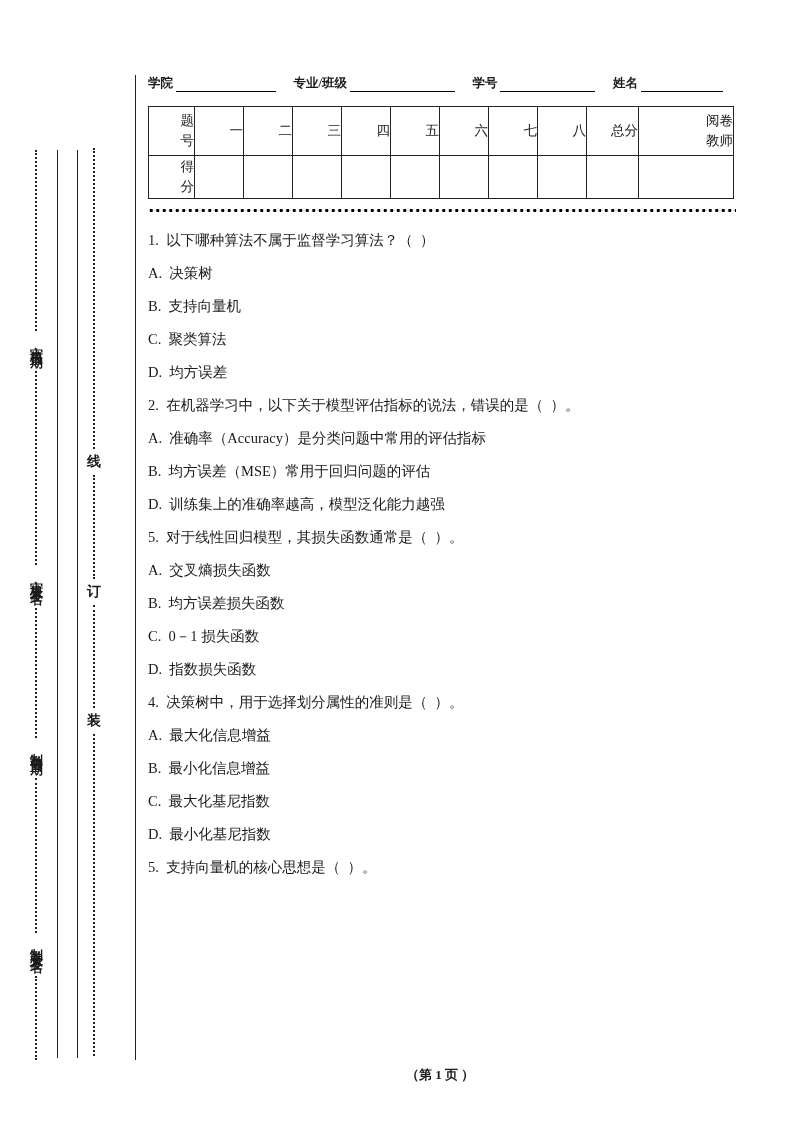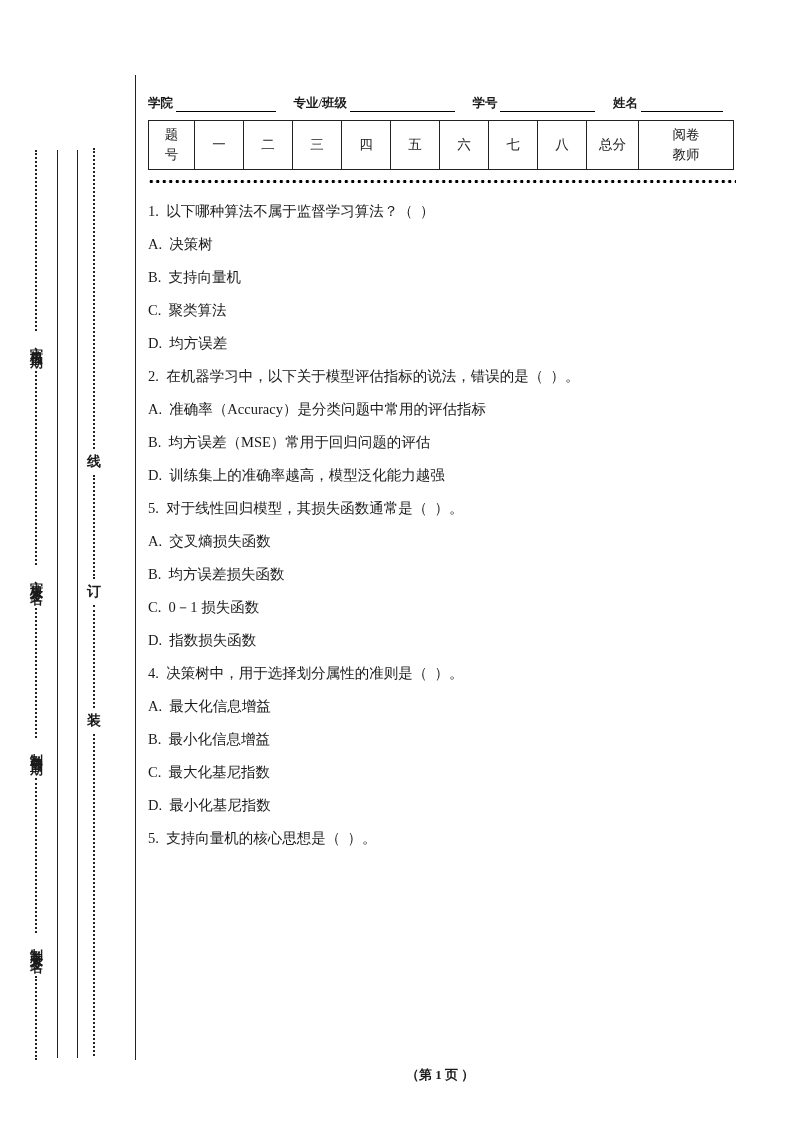--- a/index.html
+++ b/index.html
@@ -30,29 +30,29 @@
   
   .content {
     position:absolute; left:135px; top:75px; width:640px; height:985px;
     border-left:1.5px solid #222; box-sizing:border-box; padding:0 0 0 12px;
   }
   .exam-title {
     margin:14px 0 0 0; text-align:center; font-size:19px; font-weight:bold;
     letter-spacing:0.5px; line-height:26px;
   }
   .info-line {
-    margin-top:20px; width:575px; display:flex; justify-content:space-between;
+    width:575px; display:flex; justify-content:space-between;
     align-items:flex-end; font-size:12.5px; font-weight:bold;
   }
   .info-field { display:flex; align-items:flex-end; }
   .blank { display:inline-block; height:15px; border-bottom:1px solid #000; margin-left:3px; }
   .b-100 { width:100px; } .b-105 { width:105px; } .b-95 { width:95px; } .b-85 { width:82px; }
   .score-table {
-    margin-top:8px; border-collapse:collapse; table-layout:fixed; width:585px;
-    font-size:13.5px; text-align:center;padding-left:16px;
+    margin-top:14px; border-collapse:collapse; table-layout:fixed; width:585px;
+    font-size:13.5px; text-align:right;padding-left:16px;
   }
   .score-table td { border:1.5px solid #222; padding:0; vertical-align:middle; }
   .score-table tr.r1 td { height:48px; }
   .score-table tr.r2 td { height:42px; }
   .wrap2 { display:inline-block; width:1.15em; word-break:break-all; line-height:1.45; }
   .wrap4 { display:inline-block; width:2.35em; word-break:break-all; line-height:1.45; }
   .dotted-sep {
     margin-top:9px; width:588px; height:5px;
     background-image:radial-gradient(circle, #000 1.7px, transparent 1.9px);
     background-size:6.5px 5px; background-repeat:repeat-x; background-position:left center;
@@ -138,20 +138,33 @@
         <td>二</td>
         <td>三</td>
         <td>四</td>
         <td>五</td>
         <td>六</td>
         <td>七</td>
         <td>八</td>
         <td>总分</td>
         <td><span class="wrap4">阅卷教师</span></td>
       </tr>
+      <tr class="r2">
+        <td><span class="wrap2">得分</span></td>
+        <td></td>
+        <td></td>
+        <td></td>
+        <td></td>
+        <td></td>
+        <td></td>
+        <td></td>
+        <td></td>
+        <td></td>
+        <td></td>
+      </tr>
     </tbody>
   </table>
 
   <div class="dotted-sep"></div>
 
 
   <div class="questions" id="questions">
       <div class="q-line">1.  以下哪种算法不属于监督学习算法？（  ）</div>
       <div class="q-line">A.  决策树</div>
       <div class="q-line">B.  支持向量机</div>

